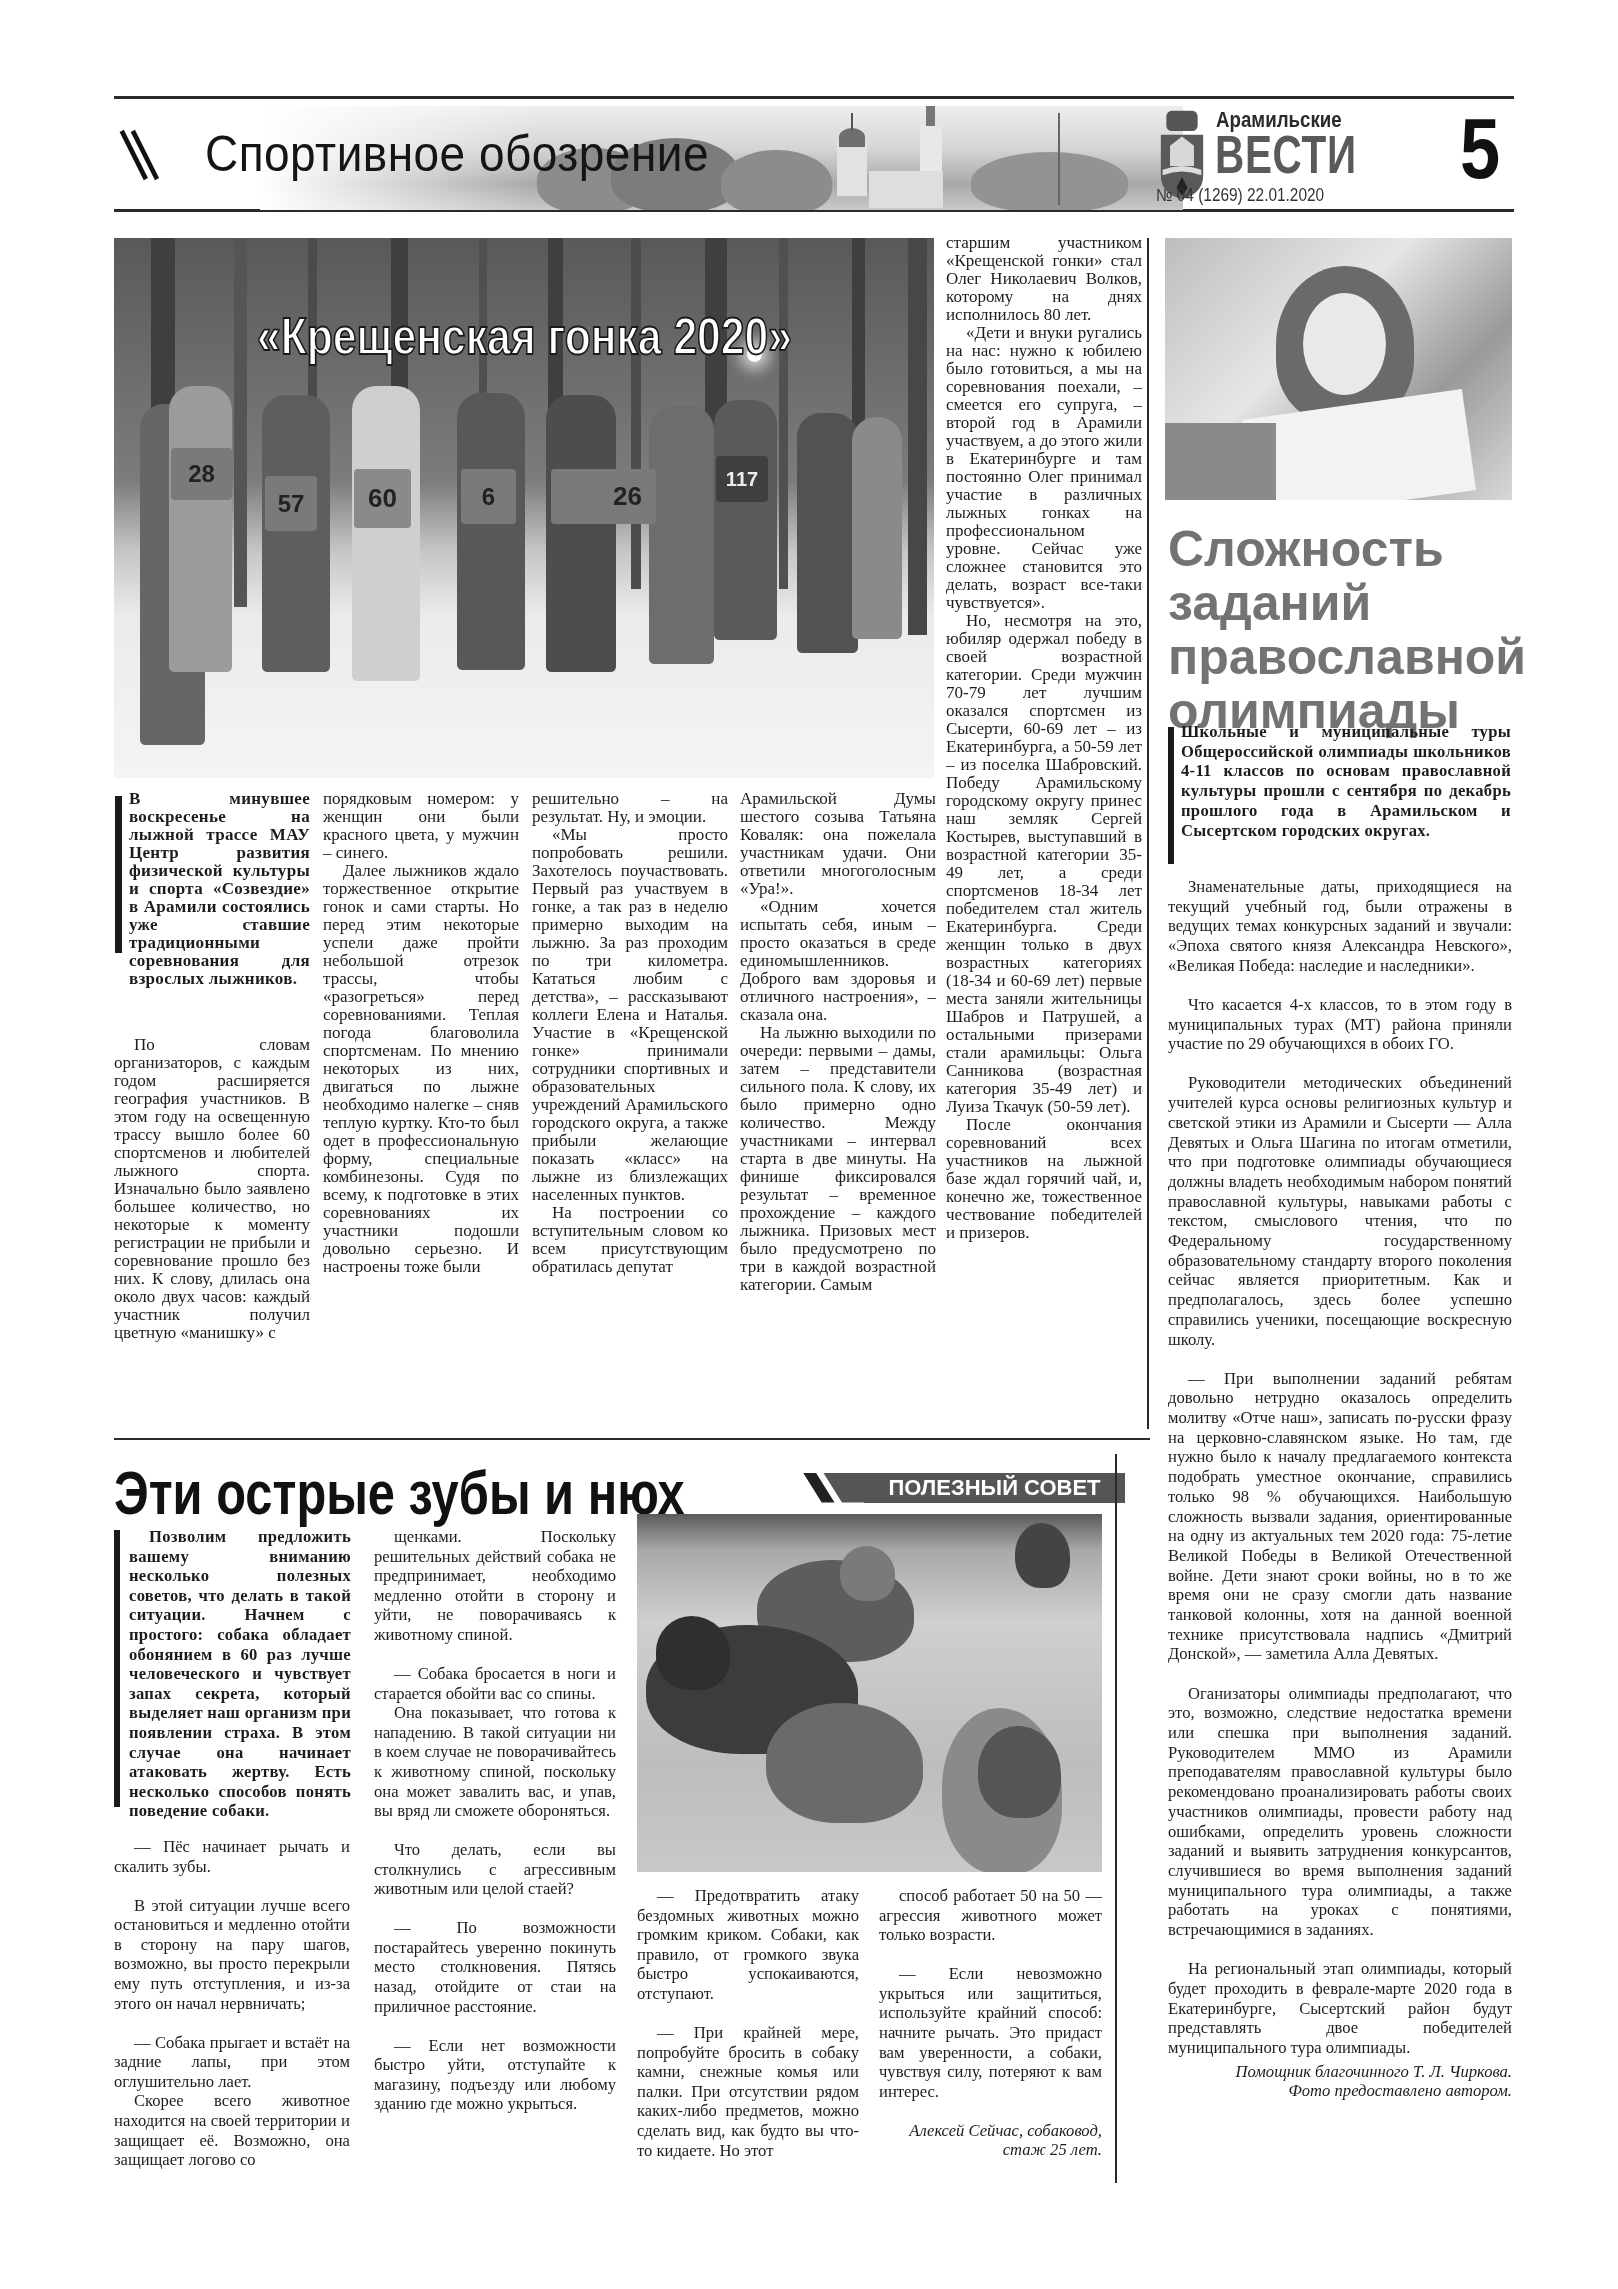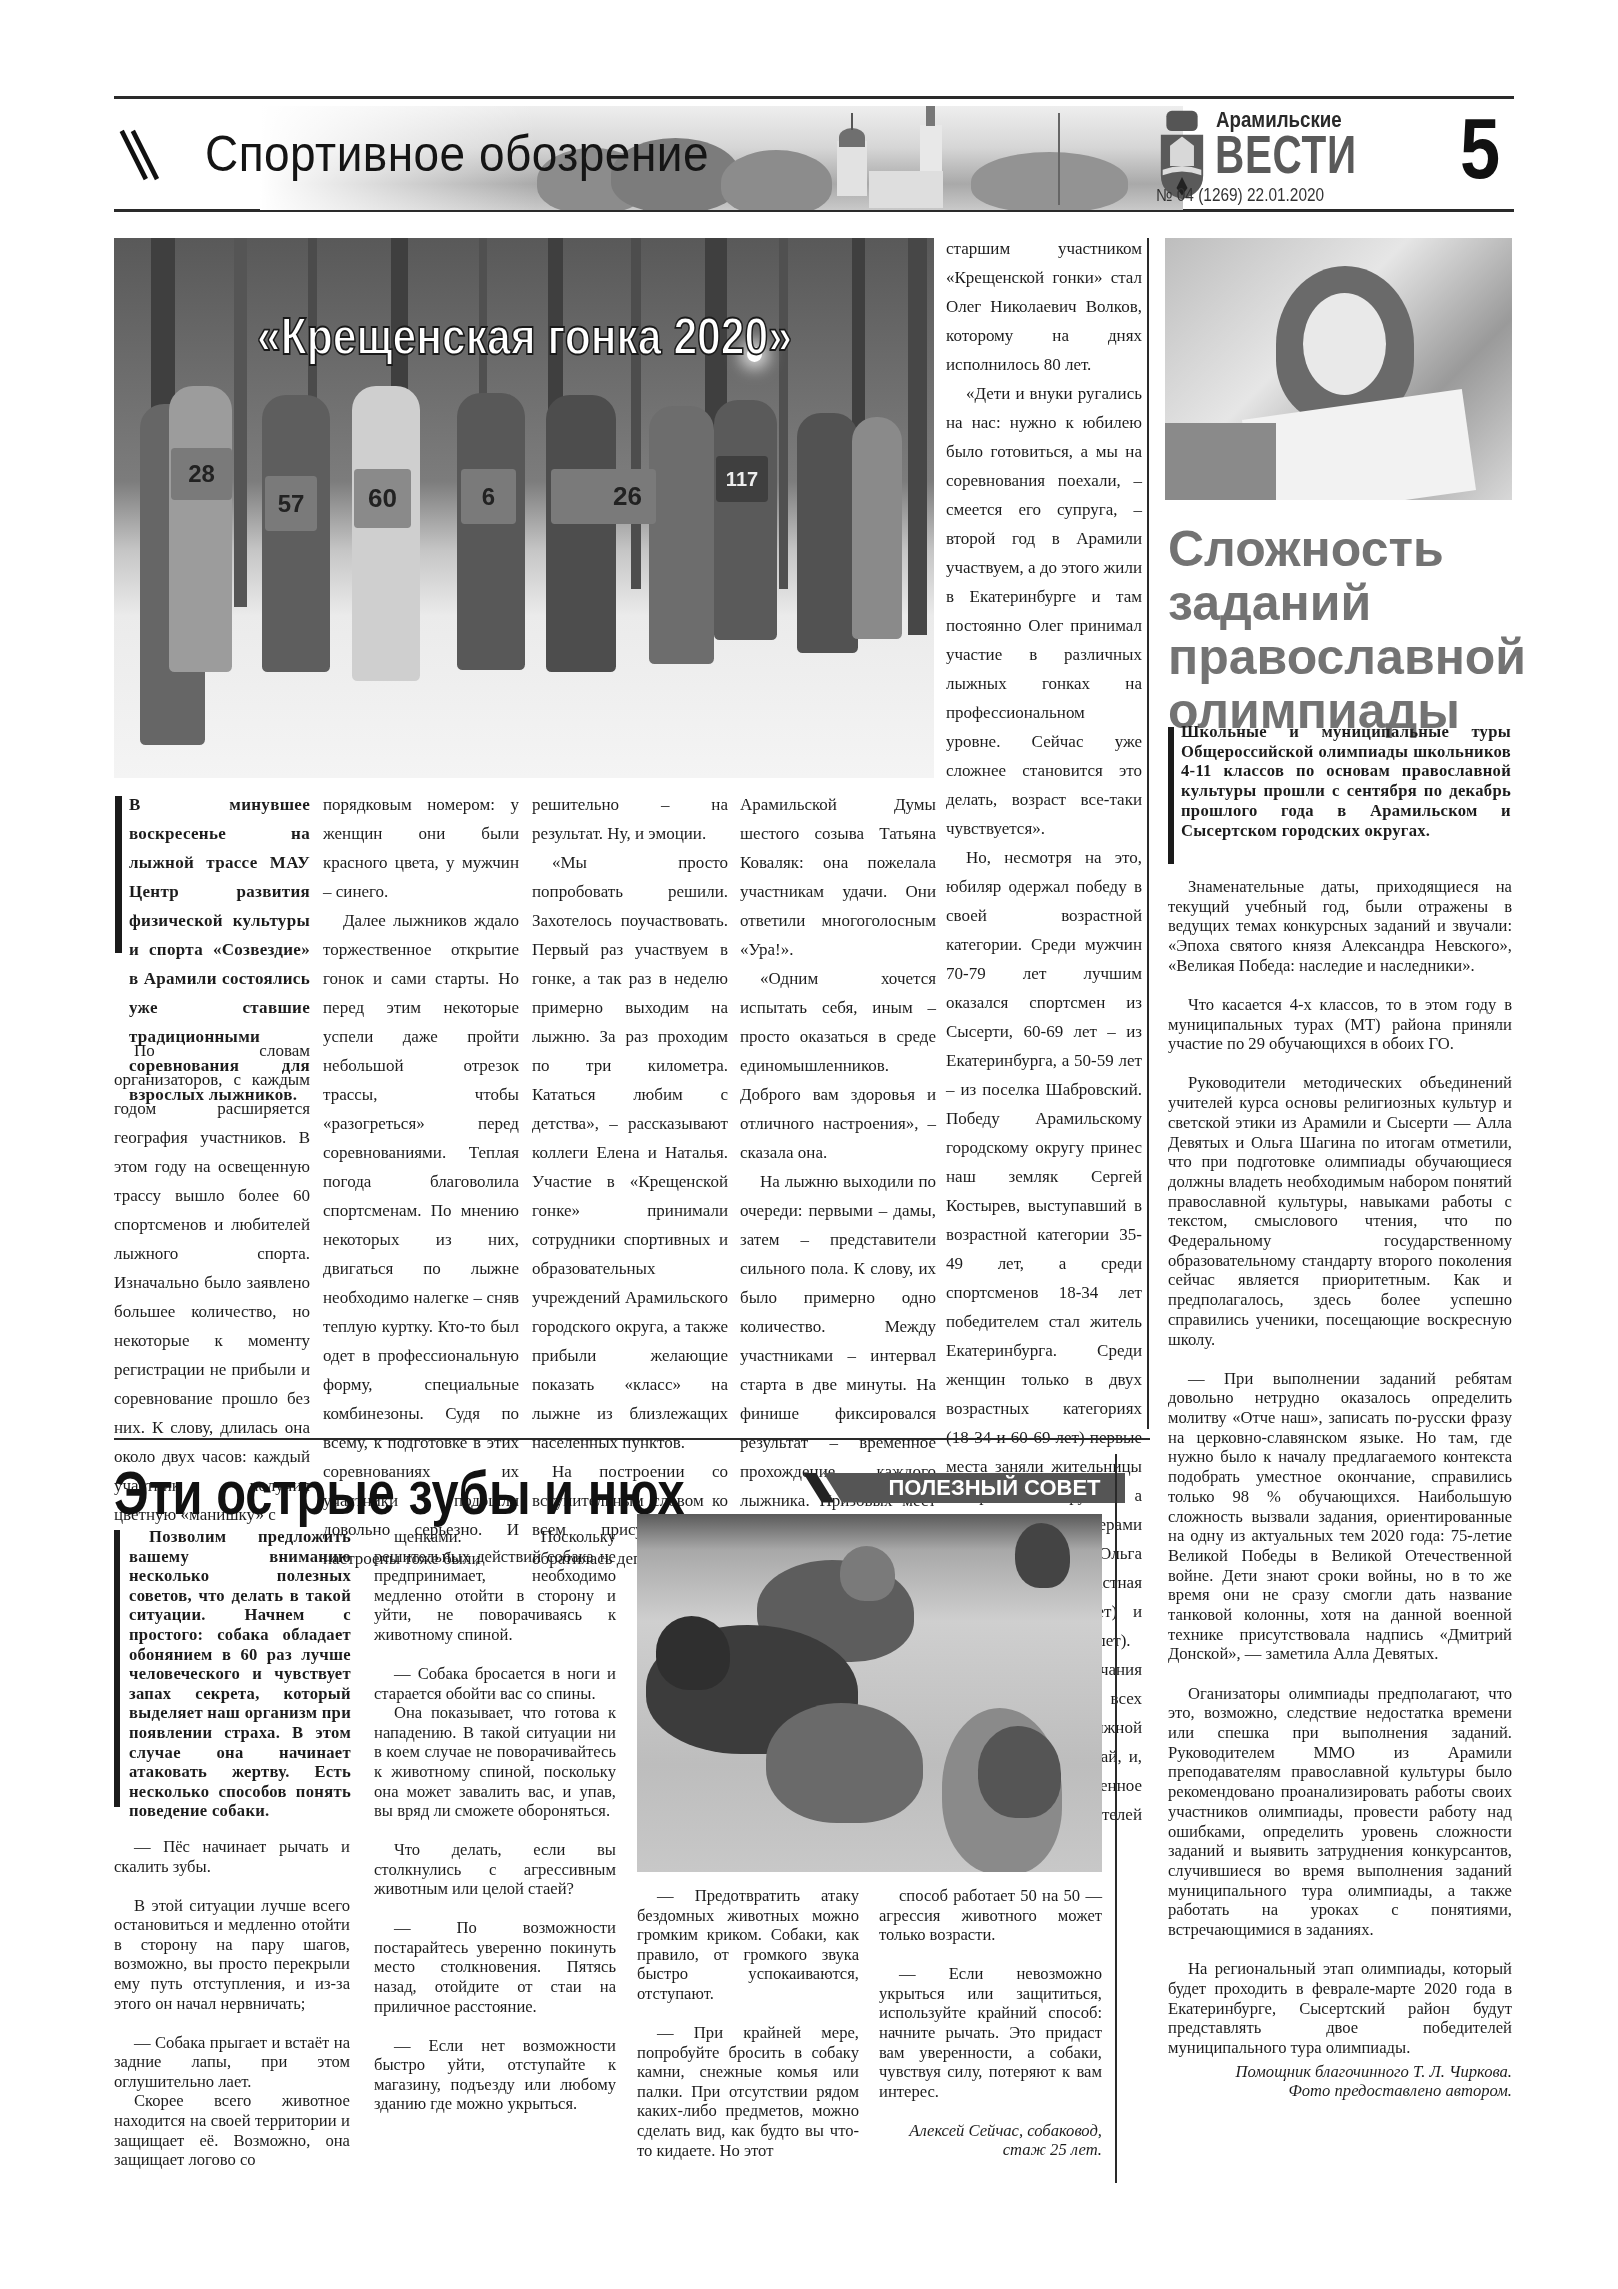--- a/index.html
+++ b/index.html
@@ -25,21 +25,21 @@
       linear-gradient(180deg,rgba(80,80,80,0.95) 0%,rgba(110,110,110,0.9) 45%,rgba(160,160,160,0.6) 58%,rgba(235,235,235,1) 70%,#f4f4f4 100%);}
   .trunk{position:absolute;top:0;background:#3f3f3f;}
   .skier{position:absolute;border-radius:24px 24px 5.5px 5.5px;}
   .bib{position:absolute;background:#7a7a7a;color:#222;font-family:"Liberation Sans",sans-serif;font-weight:bold;text-align:center;border-radius:3.7px;}
   #ski-title{left:9.2px;top:68px;width:803px;text-align:center;font-family:"Liberation Sans",sans-serif;font-weight:bold;font-size:52px;color:#fff;-webkit-text-stroke:1.8px #1a1a1a;transform:scaleX(0.82);transform-origin:center top;}
   #school-photo{left:1165px;top:238px;width:347px;height:262px;background:linear-gradient(135deg,#bdbdbd 0%,#e6e6e6 40%,#9a9a9a 70%,#d8d8d8 100%);}
   #dog-photo{left:637px;top:1514px;width:465px;height:358px;background:linear-gradient(180deg,#5a5a5a 0%,#a8a8a8 10%,#cfcfcf 30%,#bdbdbd 70%,#c8c8c8 100%);}
   .dog{position:absolute;border-radius:48% 52% 40% 45%;}
 
   
-  .col{position:absolute;font-size:17px;line-height:29px;text-align:justify;hyphens:manual;}
+  .col{position:absolute;font-size:17px;line-height:18px;text-align:justify;hyphens:manual;}
   .col p{margin:0;text-indent:20px;}
   .col p.noind{text-indent:0;}
   .lead{font-weight:bold;letter-spacing:0.3px;}
   .leadbar{position:absolute;background:#1b1b1b;}
   .col-narrow{width:185px;}
   
   #oly-title{left:1168px;top:522px;width:351px;font-family:"Liberation Sans","DejaVu Sans",sans-serif;font-weight:bold;font-size:50px;line-height:54px;color:#737373;}
   .oly{font-size:16.6px;line-height:19.7px;width:337px;}
   .oly p{margin:0 0 19.4px 0;text-indent:20px;}
   .vrule{position:absolute;background:#2a2a2a;width:1.8px;}

